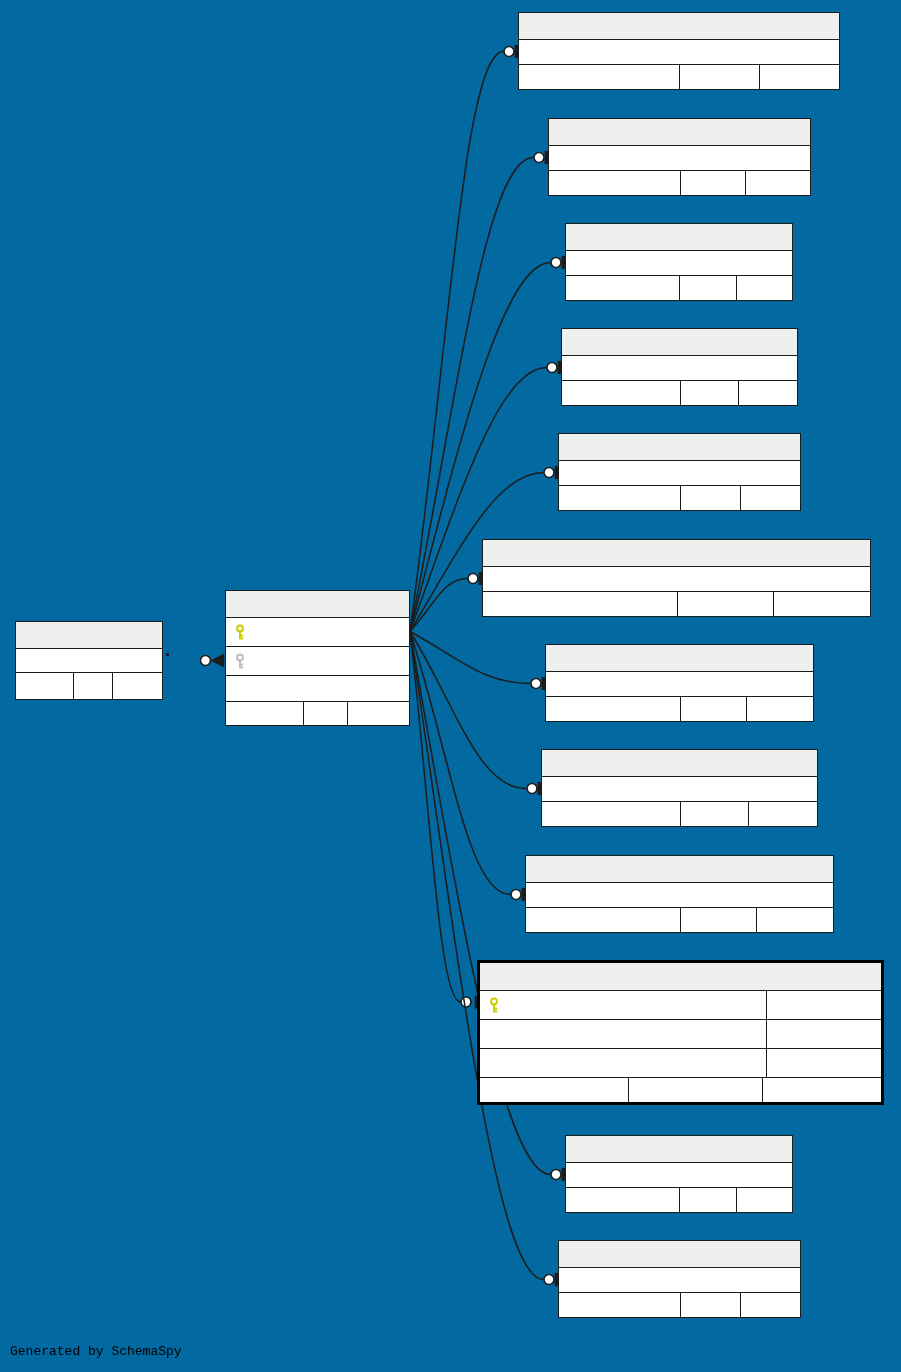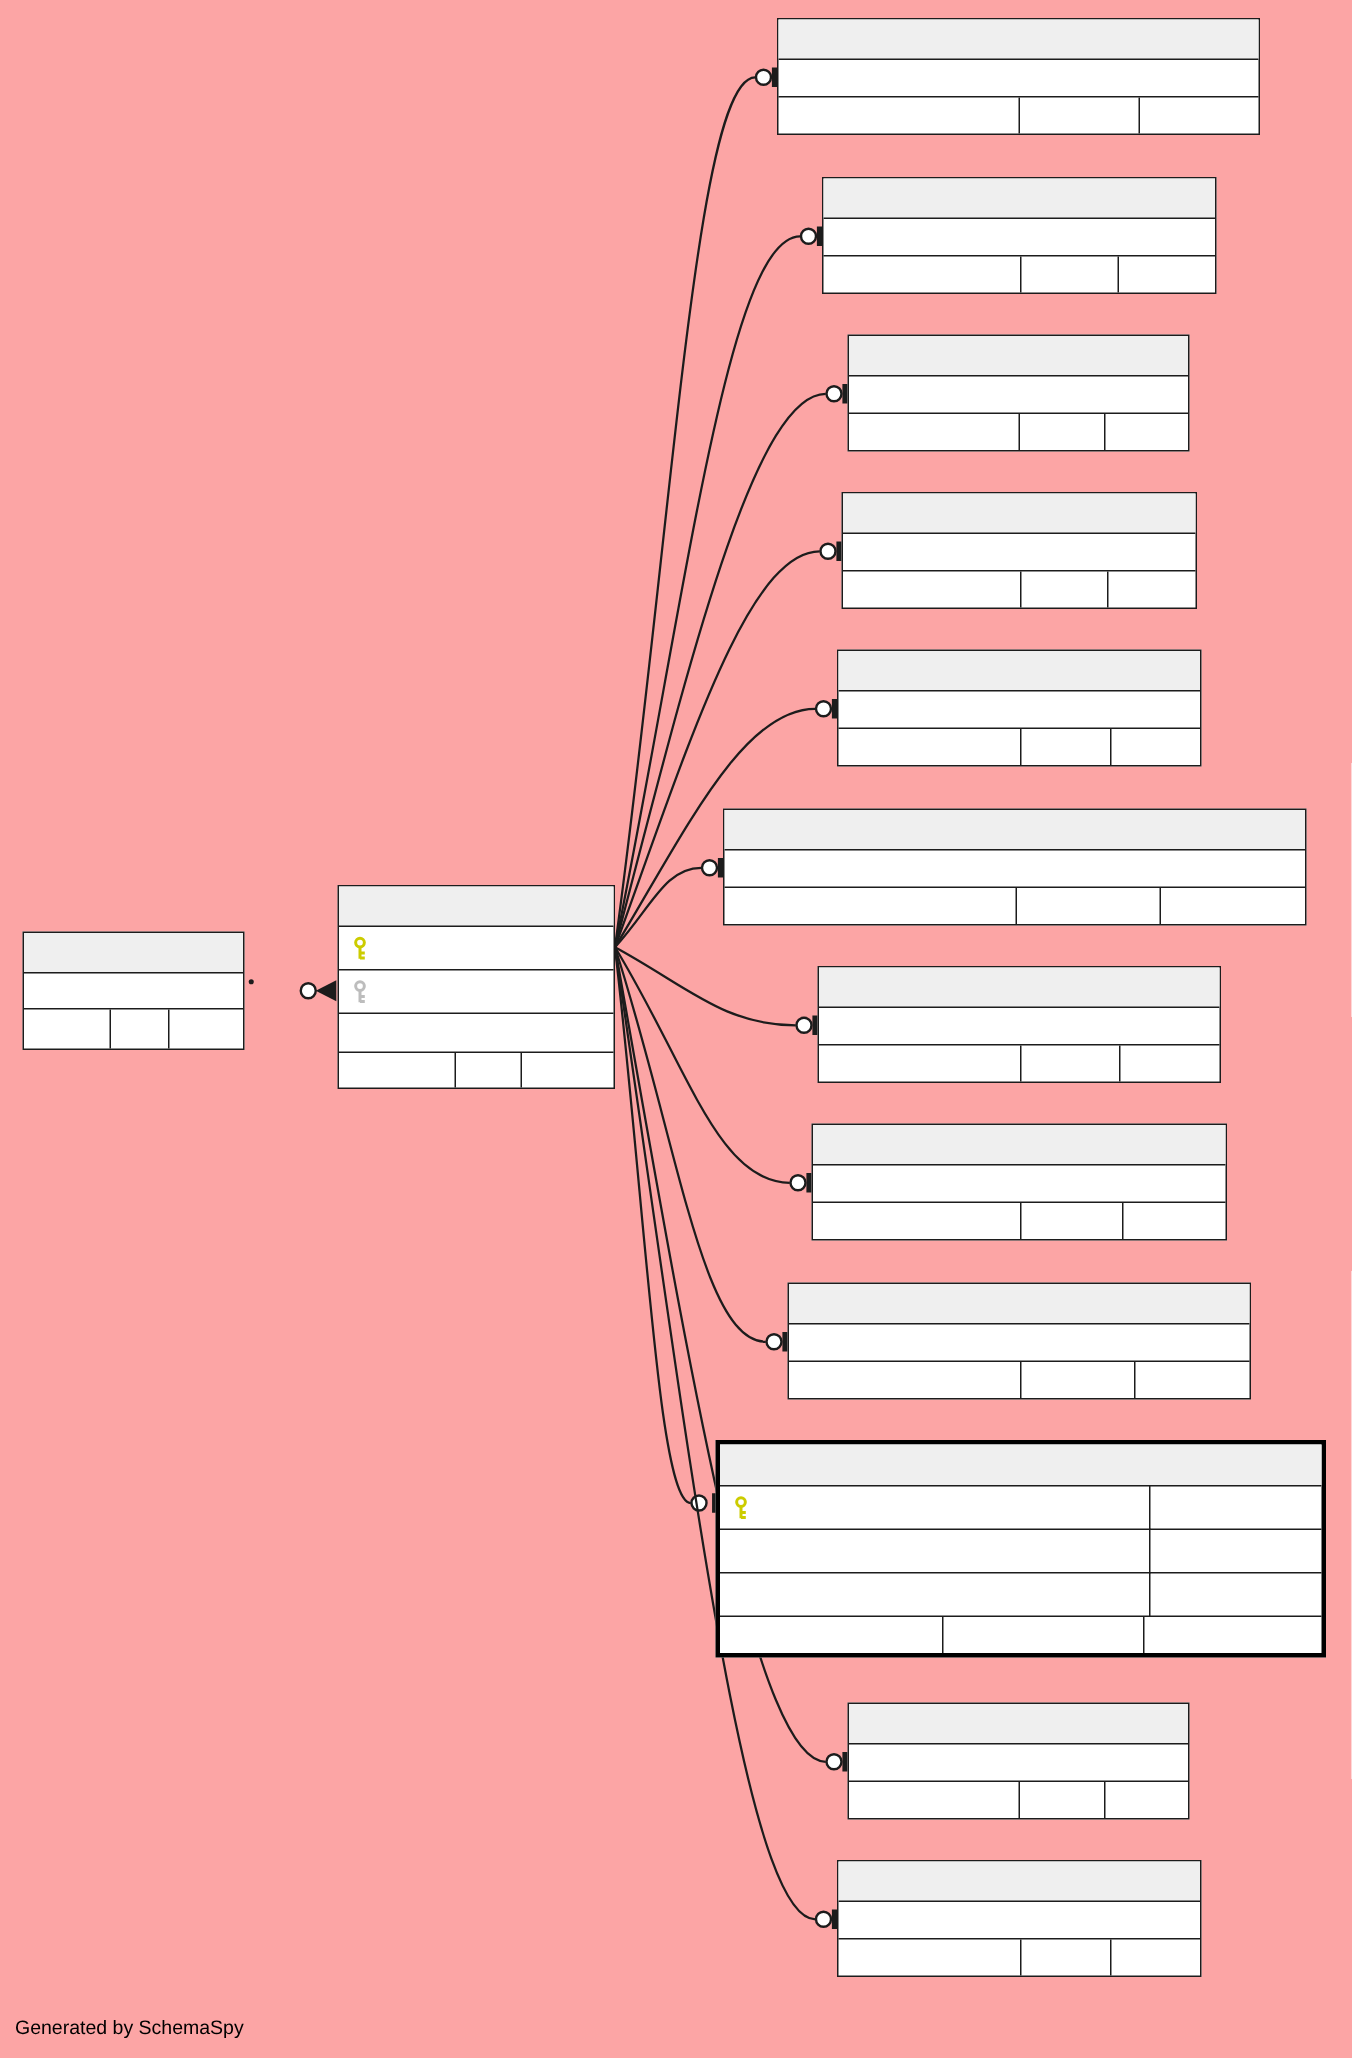--- a/index.html
+++ b/index.html
@@ -1,17 +1,17 @@
 <!DOCTYPE html>
 <html><head>
 <meta charset="utf-8">
 <style>
   html,body{margin:0;padding:0;background:#fff;}
-  .canvas{position:relative;width:901px;height:1372px;background:#fca5a5;
-          font-family:Liberation Sans, sans-serif;color:#000;overflow:hidden;}
+  .canvas{position:relative;width:901px;height:1372px;background:#0369a1;
+          font-family:Liberation Mono, monospace;color:#000;overflow:hidden;}
   svg.edges{position:absolute;left:0;top:0;z-index:0;}
   .tbox{position:absolute;background:#fff;border:1px solid #1c1c1c;box-sizing:border-box;z-index:1;}
   .tbox.hl{border:3px solid #000;}
   .th{background:#efefef;border-bottom:1px solid #1c1c1c;display:flex;align-items:center;
       justify-content:space-between;padding:0 7px 0 9px;box-sizing:border-box;}
   .tname{font-weight:bold;font-size:13px;white-space:nowrap;}
   .ttag{font-size:12px;white-space:nowrap;margin-left:8px;}
   .trow{border-bottom:1px solid #1c1c1c;display:flex;align-items:center;
         position:relative;font-size:13px;box-sizing:border-box;}
   .trow .ticon{margin-left:8px;flex:0 0 auto;display:flex;align-items:center;}

